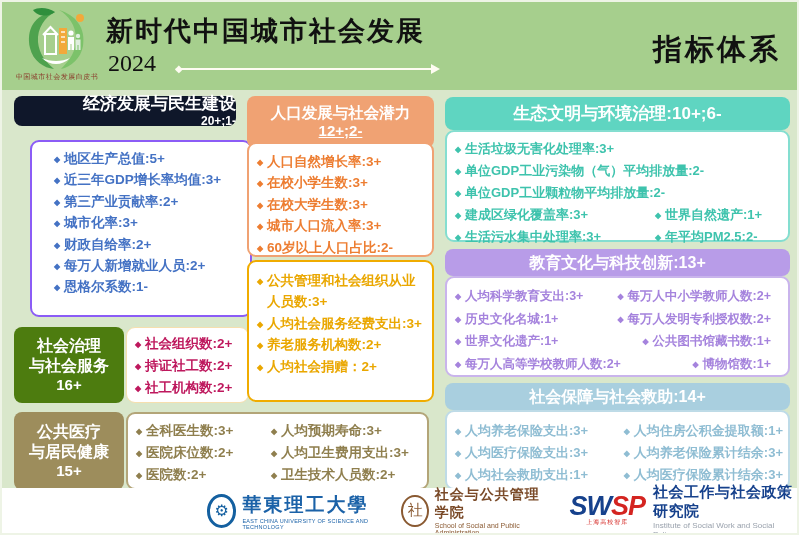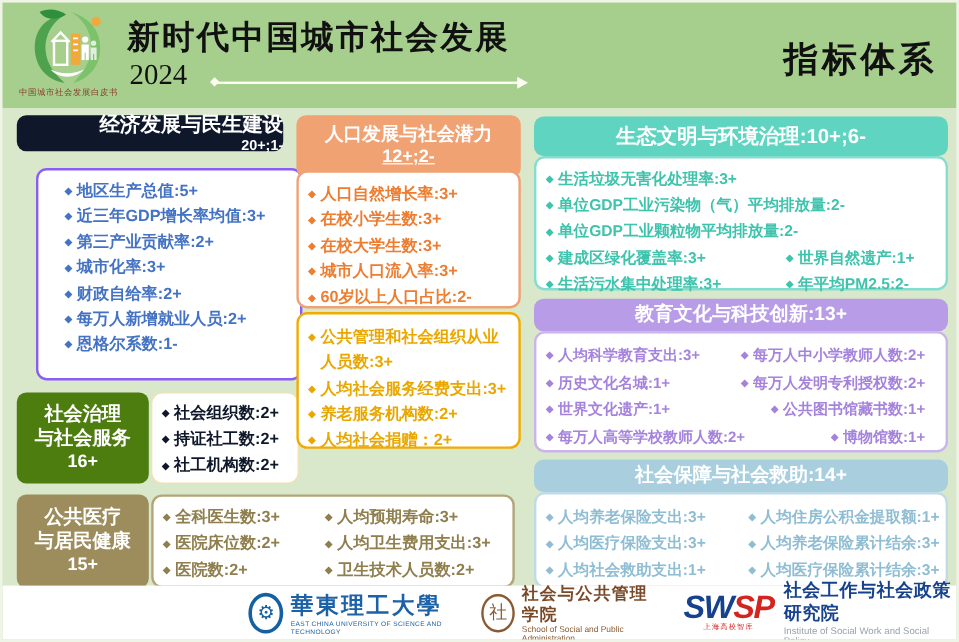--- a/index.html
+++ b/index.html
@@ -35,40 +35,40 @@
   
   .eco-h{ left:12px; top:94px; width:222px; height:30px; background:#0f172a; font-size:17px;text-align:right; }
   .eco-h .sub{ font-size:12px; font-weight:bold; }
   .eco-b{ left:12px; top:138px; width:222px; height:177px; border:2px solid #8b5cf6; padding:6px 4px 0 18px;margin-left:16px; }
   .eco-b .item{ color:#4472c4; font-size:13.5px; line-height:21.4px; }
 
   
   .gov-h{ left:12px; top:325px; width:110px; height:76px; background:#4d7c0f; font-size:16px; }
   .gov-h .sub{ font-size:15px; }
   .gov-b{ left:124px; top:325px; width:123px; height:76px; border:1px solid #f6dfae; padding:5px 0 0 4px; }
-  .gov-b .item{ color:#0f172a; font-size:13.5px; line-height:22px; }
+  .gov-b .item{ color:#be185d; font-size:13.5px; line-height:22px; }
 
   
   .hea-h{ left:12px; top:410px; width:110px; height:78px; background:#9d8d5c; font-size:16px; }
   .hea-h .sub{ font-size:15px; }
   .hea-b{ left:124px; top:410px; width:303px; height:78px; border:2px solid #b3a578; padding:6px 0 0 4px;
           display:flex; }
   .hea-b .col{ display:flex; flex-direction:column; }
   .hea-b .col1{ width:135px; }
   .hea-b .col2{ flex:1; }
   .hea-b .item{ color:#8f7f4e; font-size:13.5px; line-height:22px; }
 
   
   .pop-h{ left:245px; top:94px; width:187px; height:52px; background:#f0a273; font-size:15.5px; }
   .pop-h .sub{ font-size:15px;text-decoration:underline; }
   .pop-b{ left:245px; top:140px; width:187px; height:115px; border:2px solid #f0a273; padding:7px 2px 0 4px; }
   .pop-b .item{ color:#ed7d31; font-size:13.5px; line-height:21.4px; }
 
   
-  .ext-b{ left:245px; top:258px; width:187px; height:114px; border:2px solid #f0ac00; padding:8px 4px 0 4px; }
+  .ext-b{ left:245px; top:258px; width:187px; height:142px; border:2px solid #f0ac00; padding:8px 4px 0 4px; }
   .ext-b .item{ color:#eaa700; font-size:13.5px; line-height:21.4px; }
 
   
   .ecl-h{ left:443px; top:95px; width:345px; height:33px; background:#5fd5c1; font-size:17px; }
   .ecl-b{ left:443px; top:128px; width:345px; height:112px; border:2px solid #84ded0; padding:6px 4px 0 4px; }
   .ecl-b .row{ display:flex;justify-content:center; }
   .ecl-b .item{ color:#3ec3ad; font-size:13px; line-height:22px; }
   .ecl-b .lcol{ width:200px; }
   .ecl-b .rcol{ flex:1; }
 

